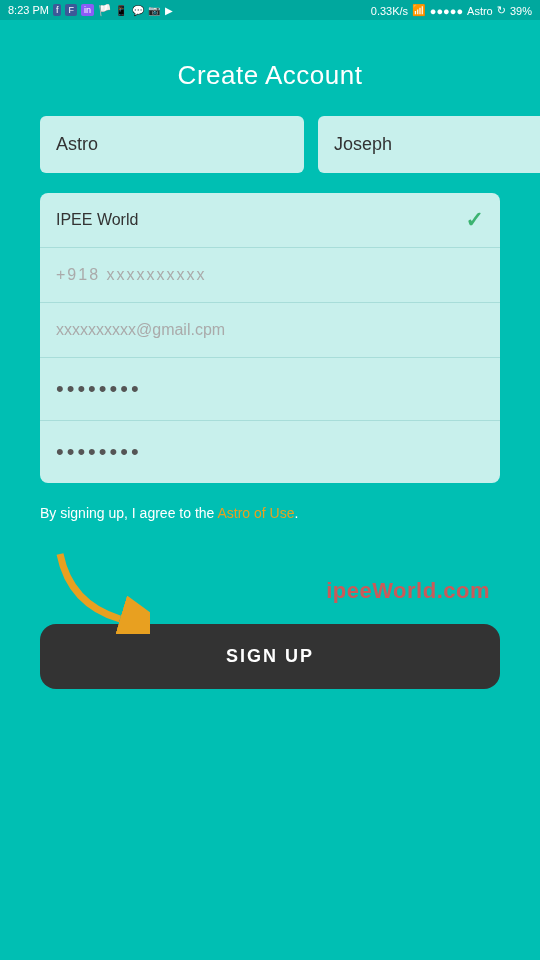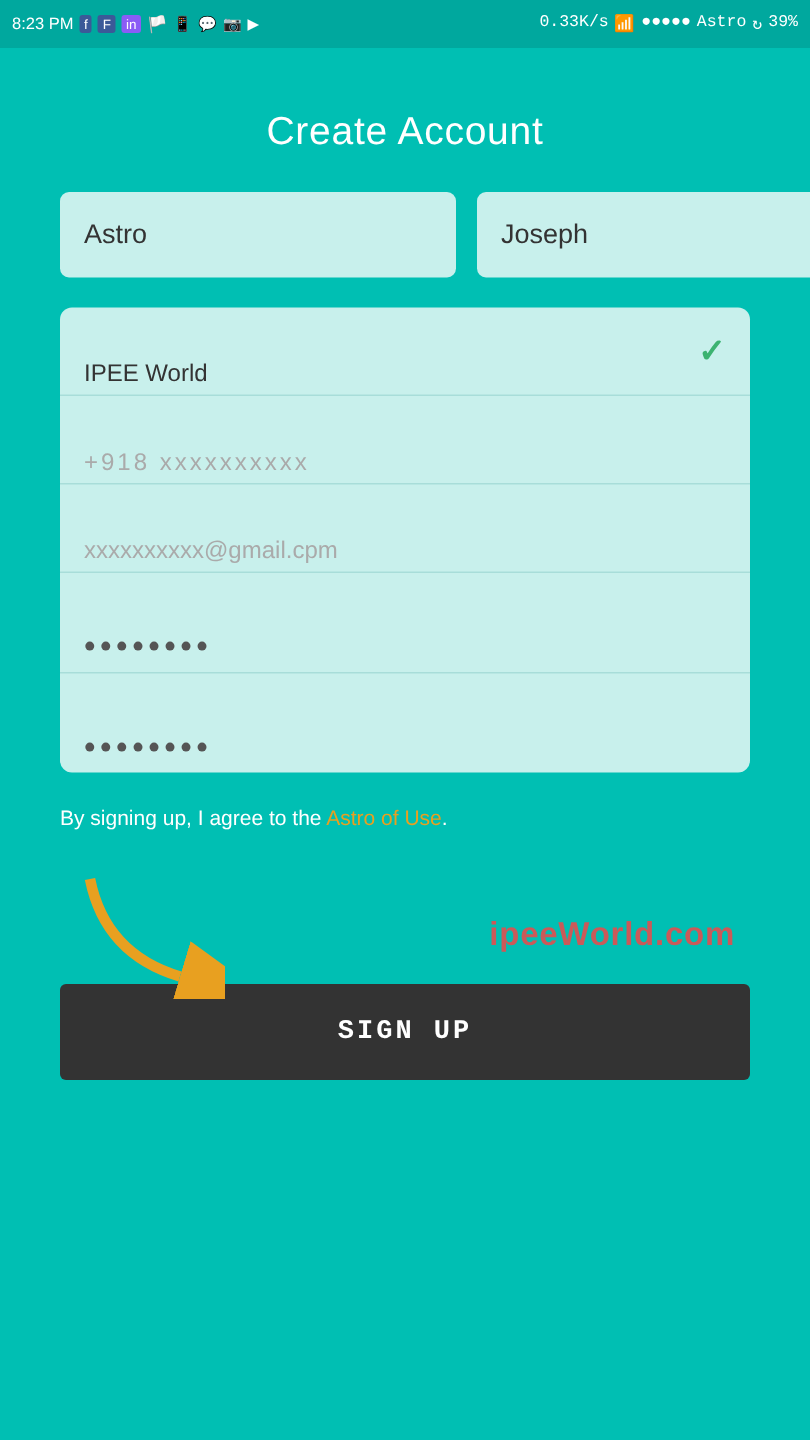--- a/index.html
+++ b/index.html
@@ -10,39 +10,38 @@
       height: 960px;
       background-color: #00BFB3;
       font-family: 'Helvetica Neue', Arial, sans-serif;
       overflow: hidden;
       position: relative;
     }
 
     
     .status-bar {
       width: 100%;
-      height: 32px;
+      height: 20px;
       background-color: #00A89E;
       display: flex;
       align-items: center;
       justify-content: space-between;
       padding: 0 8px;
       font-size: 11px;
       color: #fff;
     }
     .status-bar-left {
       display: flex;
       align-items: center;
       gap: 4px;
     }
     .status-bar-right {
       display: flex;
-      align-items: flex-start;
+      align-items: flex-end;
       gap: 4px;
-      font-family: Liberation Mono, monospace;
     }
 
     
     .main-content {
       padding: 30px 40px 30px 40px;
       display: flex;
       flex-direction: column;
       align-items: center;
       gap: 20px;
     }
@@ -89,25 +88,24 @@
       position: relative;
       border-bottom: 1px solid #a8ddd9;
     }
     .form-field-row:last-child {
       border-bottom: none;
     }
     .form-field-row input {
       width: 100%;
       border: none;
       background: transparent;
-      padding: 4px 16px;
+      padding: 18px 16px;
       font-size: 16px;
       color: #333;
       outline: none;
-      margin-top: 32px;
     }
     .form-field-row input::placeholder {
       color: #aaa;
     }
     .check-icon {
       position: absolute;
       right: 16px;
       top: 50%;
       transform: translateY(-50%);
       color: #3cb371;
@@ -151,28 +149,27 @@
       left: 10px;
       top: 0;
     }
 
     
     .signup-button {
       width: 100%;
       background-color: #333;
       color: #fff;
       border: none;
-      border-radius: 4px;
+      border-radius: 16px;
       padding: 22px;
       font-size: 18px;
       font-weight: 700;
       letter-spacing: 2px;
       cursor: pointer;
       text-align: center;
-      font-family: Liberation Mono, monospace;
     }
 
     
     .arrow-svg {
       width: 100px;
       height: 90px;
     }
   </style>
 </head>
 <body>

